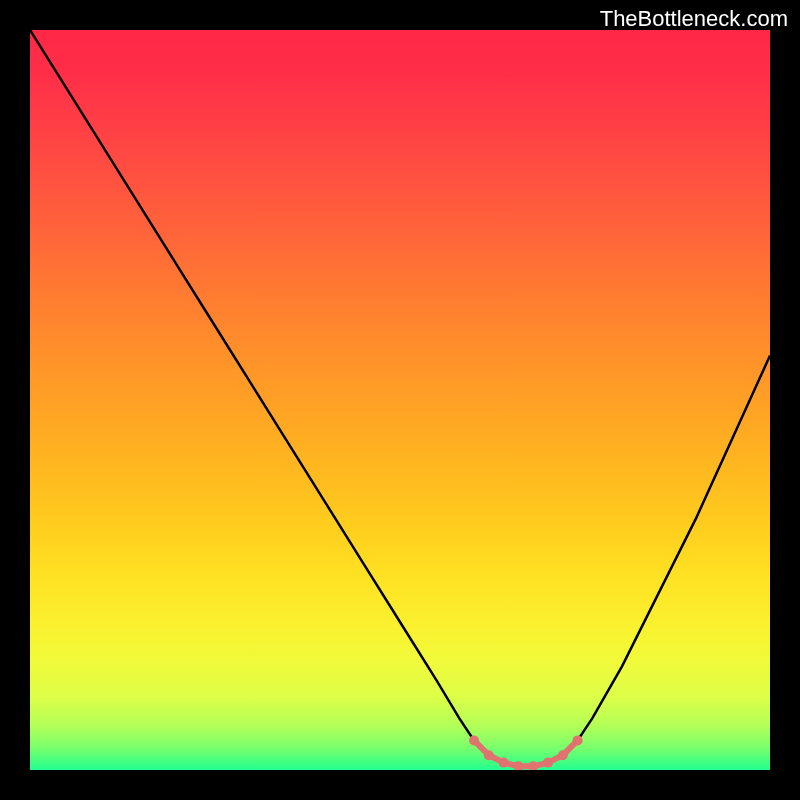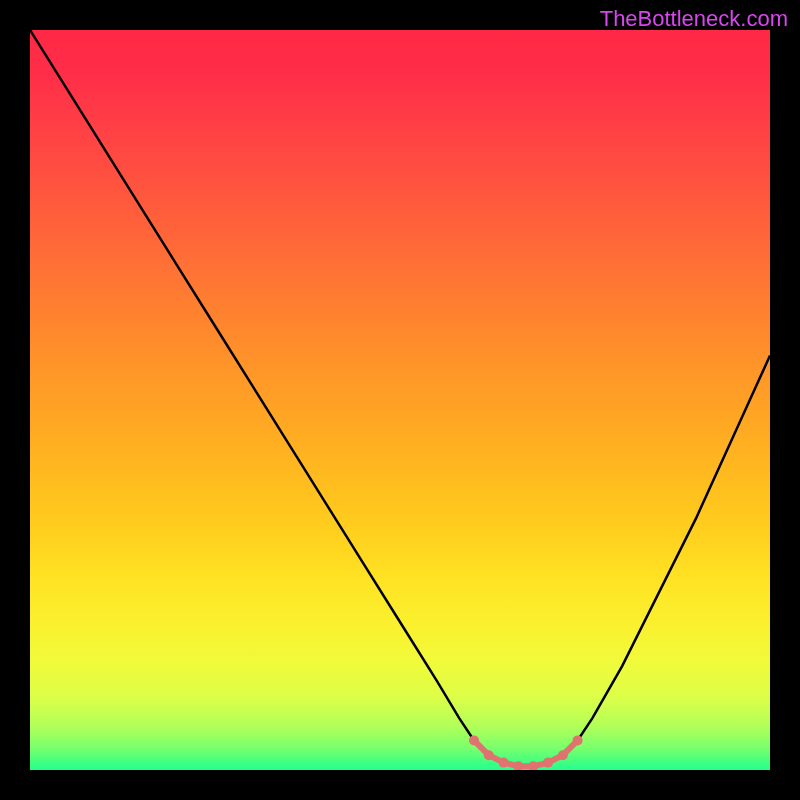--- a/index.html
+++ b/index.html
@@ -1,17 +1,17 @@
 <!DOCTYPE html>
 <html><head>
 <meta charset="utf-8">
 <style>
   * { margin: 0; padding: 0; box-sizing: border-box; }
   body { width: 800px; height: 800px; background: #000; position: relative; font-family: Arial, sans-serif; }
-  .watermark { position: absolute; top: 6px; right: 12px; color: #d946ef; font-size: 22px; font-weight: 500; z-index: 10; }
+  .watermark { position: absolute; top: 6px; right: 12px; color: #ffffff; font-size: 22px; font-weight: 500; z-index: 10; }
   .chart-area { position: absolute; top: 30px; left: 30px; width: 740px; height: 740px; }
   .gradient-bg { position: absolute; width: 100%; height: 100%; background: linear-gradient(to bottom,
     #ff2846 0%, #ff2e48 6%, #ff3d46 12%, #ff5140 20%, #ff6639 28%, #ff7c31 36%, #ff912a 44%, #ffa524 52%, #ffba1f 60%, #ffd01e 68%, #ffe223 74%, #fbf02e 80%, #f1fa39 85%, #defe47 90%, #b3ff58 94%, #7aff6c 97%, #3fff82 99%, #23ff90 100%); }
   svg.curve { position: absolute; top: 0; left: 0; width: 740px; height: 740px; }
   .curve-path { stroke: #000; stroke-width: 2.5; fill: none; }
   .dot { fill: #e0736f; }
   .flat-seg { stroke: #e0736f; stroke-width: 6; stroke-linecap: round; fill: none; }
 </style>
 </head>
 <body>

